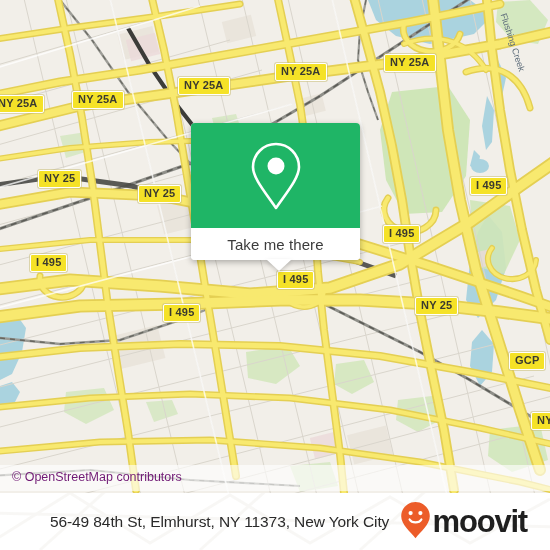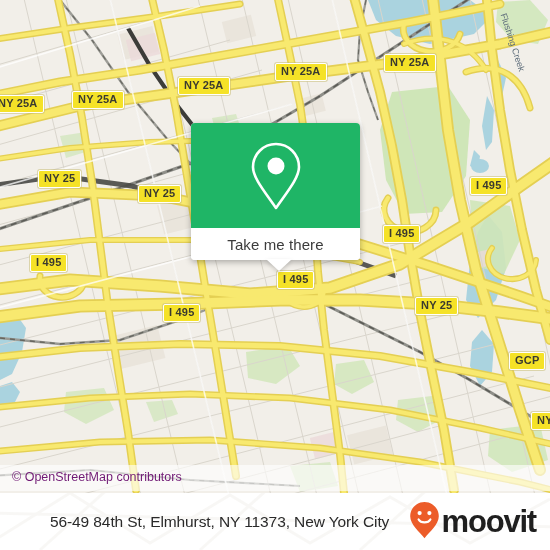--- a/index.html
+++ b/index.html
@@ -140,21 +140,21 @@
     left: 50px;
     top: 50%;
     transform: translateY(-50%);
     font-size: 15.5px;
     color: #2a2a2a;
     white-space: nowrap;
     letter-spacing: -.1px;
   }
   #brand {
     position: absolute;
-    right: 14px;
+    right: 23px;
     top: 50%;
     transform: translateY(-50%);
     display: flex;
     align-items: center;
     gap: 2px;
   }
   #brand .word {
     font-size: 31px;
     font-weight: bold;
     color: #1f1f1f;

